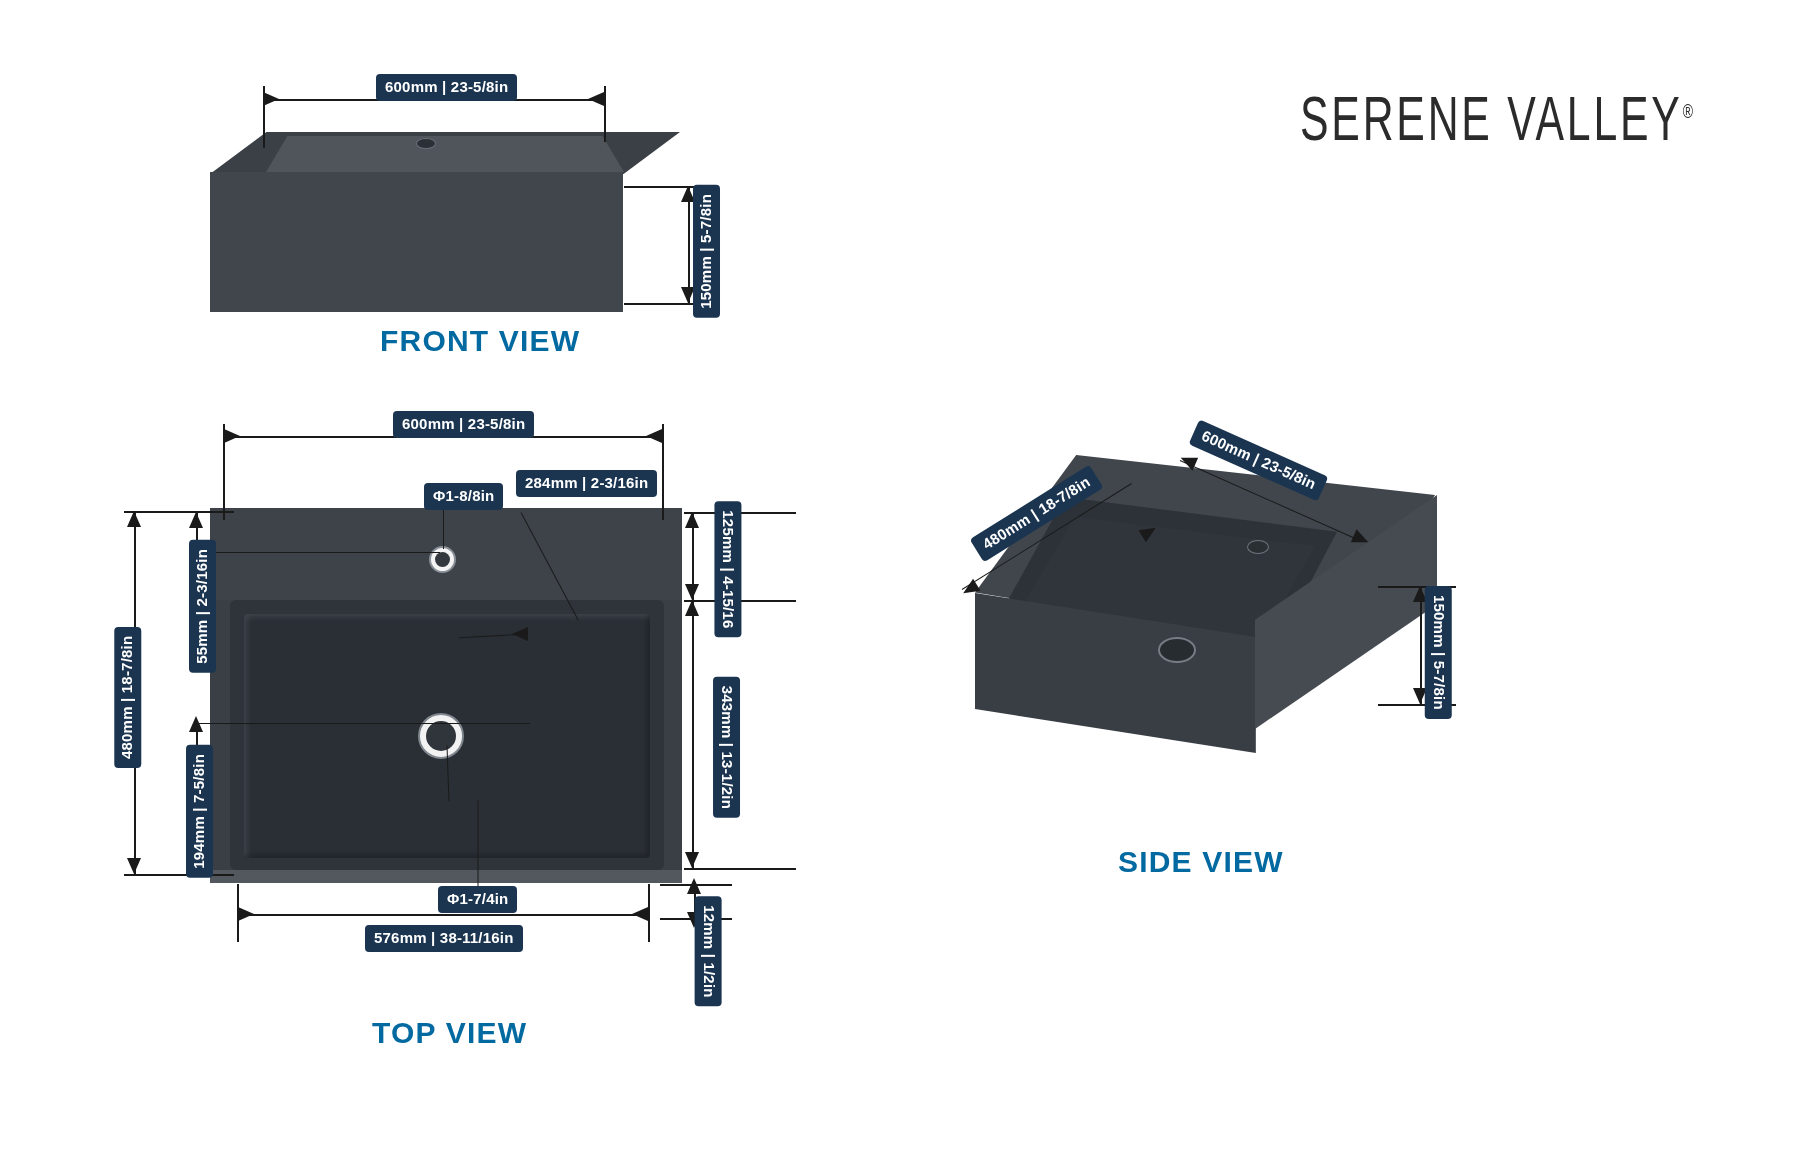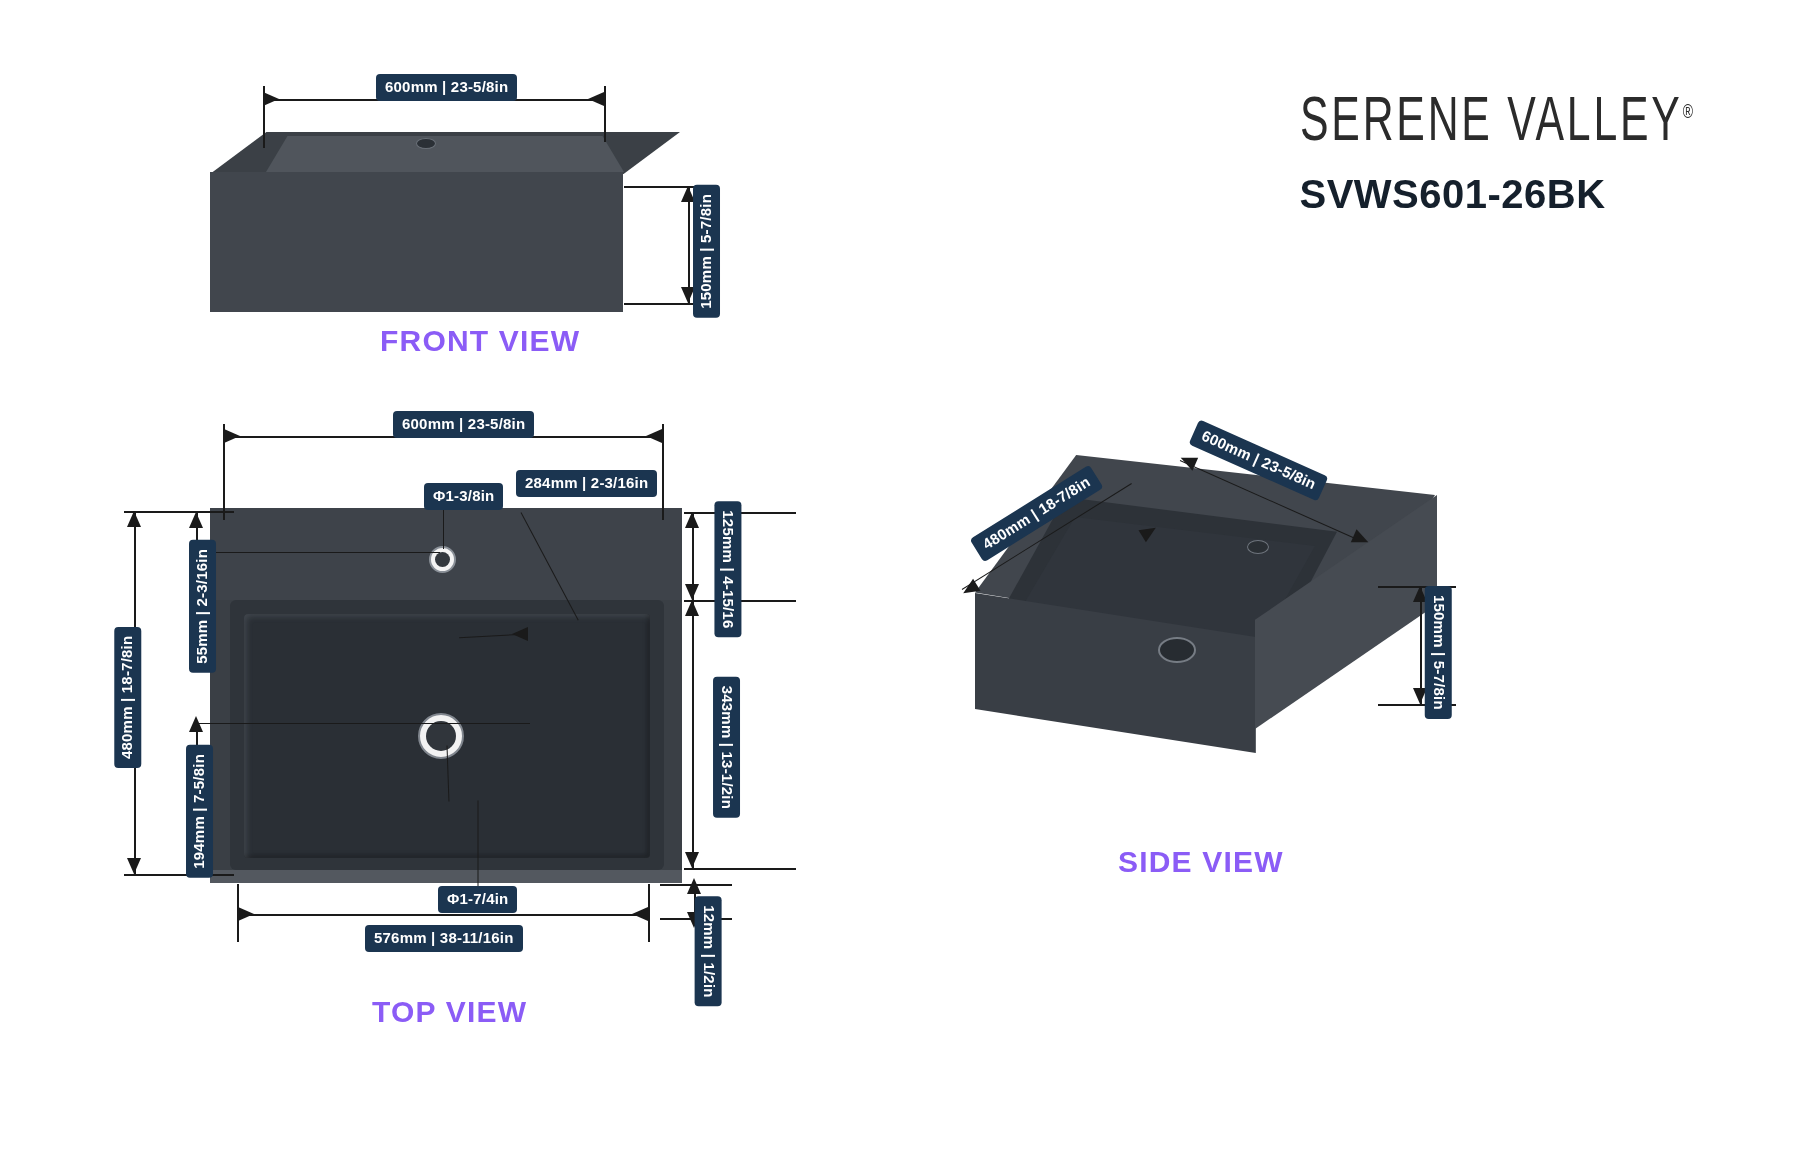--- a/index.html
+++ b/index.html
@@ -37,21 +37,21 @@
   .arrow { position:absolute; width:0; height:0; z-index:25; }
   .arrow.left  { border-top:7px solid transparent; border-bottom:7px solid transparent; border-right:16px solid #1a1a1a; }
   .arrow.right { border-top:7px solid transparent; border-bottom:7px solid transparent; border-left:16px solid #1a1a1a; }
   .arrow.up    { border-left:7px solid transparent; border-right:7px solid transparent; border-bottom:16px solid #1a1a1a; }
   .arrow.down  { border-left:7px solid transparent; border-right:7px solid transparent; border-top:16px solid #1a1a1a; }
 
   .view-title {
     position:absolute;
     font-size:30px;
     font-weight:700;
-    color:#8b5cf6;
+    color:#0369a1;
     letter-spacing:1.2px;
     z-index:40;
   }
 
   
   .brand-wrap { position:absolute; right:78px; top:82px; text-align:left; z-index:50; }
   .brand-name {
     font-family:"Liberation Sans", sans-serif;
     font-size:46px;
     font-weight:400;
@@ -185,21 +185,20 @@
 
   .leader { position:absolute; transform-origin:left center; height:0; border-top:1.6px solid #1a1a1a; z-index:22; }
 </style>
 </head>
 <body>
 
 <div class="stage">
 
   <div class="brand-wrap">
     <div class="brand-name"><span>SERENE VALLEY</span><span class="brand-reg">®</span></div>
-    <div class="brand-model">SVWS601-26BK</div>
   </div>
 
   <div class="fv">
     <div class="fv-top"></div>
     <div class="fv-inner"></div>
     <div class="fv-body-edge"></div>
     <div class="fv-body"></div>
     <div class="fv-hole"></div>
   </div>
 
@@ -230,21 +229,21 @@
   </div>
 
   <div class="vline ext" style="left:223px; top:424px; height:96px;"></div>
   <div class="vline ext" style="left:662px; top:424px; height:96px;"></div>
   <div class="hline" style="left:223px; top:436px; width:439px;"></div>
   <div class="arrow right" style="left:224px; top:429px;"></div>
   <div class="arrow left" style="left:646px; top:429px;"></div>
   <div class="badge" style="left:393px; top:411px;">600mm | 23-5/8in</div>
 
   <div class="vline thin" style="left:443px; top:505px; height:44px;"></div>
-  <div class="badge" style="left:424px; top:483px;">Φ1-3/8in</div>
+  <div class="badge" style="left:424px; top:483px;">Φ1-8/8in</div>
 
   <div class="leader" style="left:521px; top:512px; width:122px; transform:rotate(62deg);"></div>
   <div class="leader" style="left:519px; top:634px; width:60px; transform:rotate(177deg);"></div>
   <div class="arrow left" style="left:512px; top:627px;"></div>
   <div class="badge" style="left:516px; top:470px;">284mm | 2-3/16in</div>
 
   <div class="hline ext" style="left:124px; top:511px; width:110px;"></div>
   <div class="hline ext" style="left:124px; top:874px; width:110px;"></div>
   <div class="vline" style="left:134px; top:511px; height:363px;"></div>
   <div class="arrow up" style="left:127px; top:511px;"></div>
@@ -287,21 +286,21 @@
   <div class="leader" style="left:478px; top:800px; width:100px; transform:rotate(90deg);"></div>
   <div class="badge" style="left:438px; top:886px;">Φ1-7/4in</div>
 
   <div class="vline ext" style="left:237px; top:884px; height:58px;"></div>
   <div class="vline ext" style="left:648px; top:884px; height:58px;"></div>
   <div class="hline" style="left:237px; top:914px; width:411px;"></div>
   <div class="arrow right" style="left:238px; top:907px;"></div>
   <div class="arrow left" style="left:632px; top:907px;"></div>
   <div class="badge" style="left:365px; top:925px;">576mm | 38-11/16in</div>
 
-  <div class="view-title" style="left:372px; top:995px;">TOP VIEW</div>
+  <div class="view-title" style="left:372px; top:1016px;">TOP VIEW</div>
 
   <div class="sv">
     <div class="sv-topface"></div>
     <div class="sv-basin"></div>
     <div class="sv-basin-floor"></div>
     <div class="sv-frontface"></div>
     <div class="sv-rightface"></div>
     <div class="sv-faucet-hole"></div>
     <div class="sv-drain-hole"></div>
   </div>

